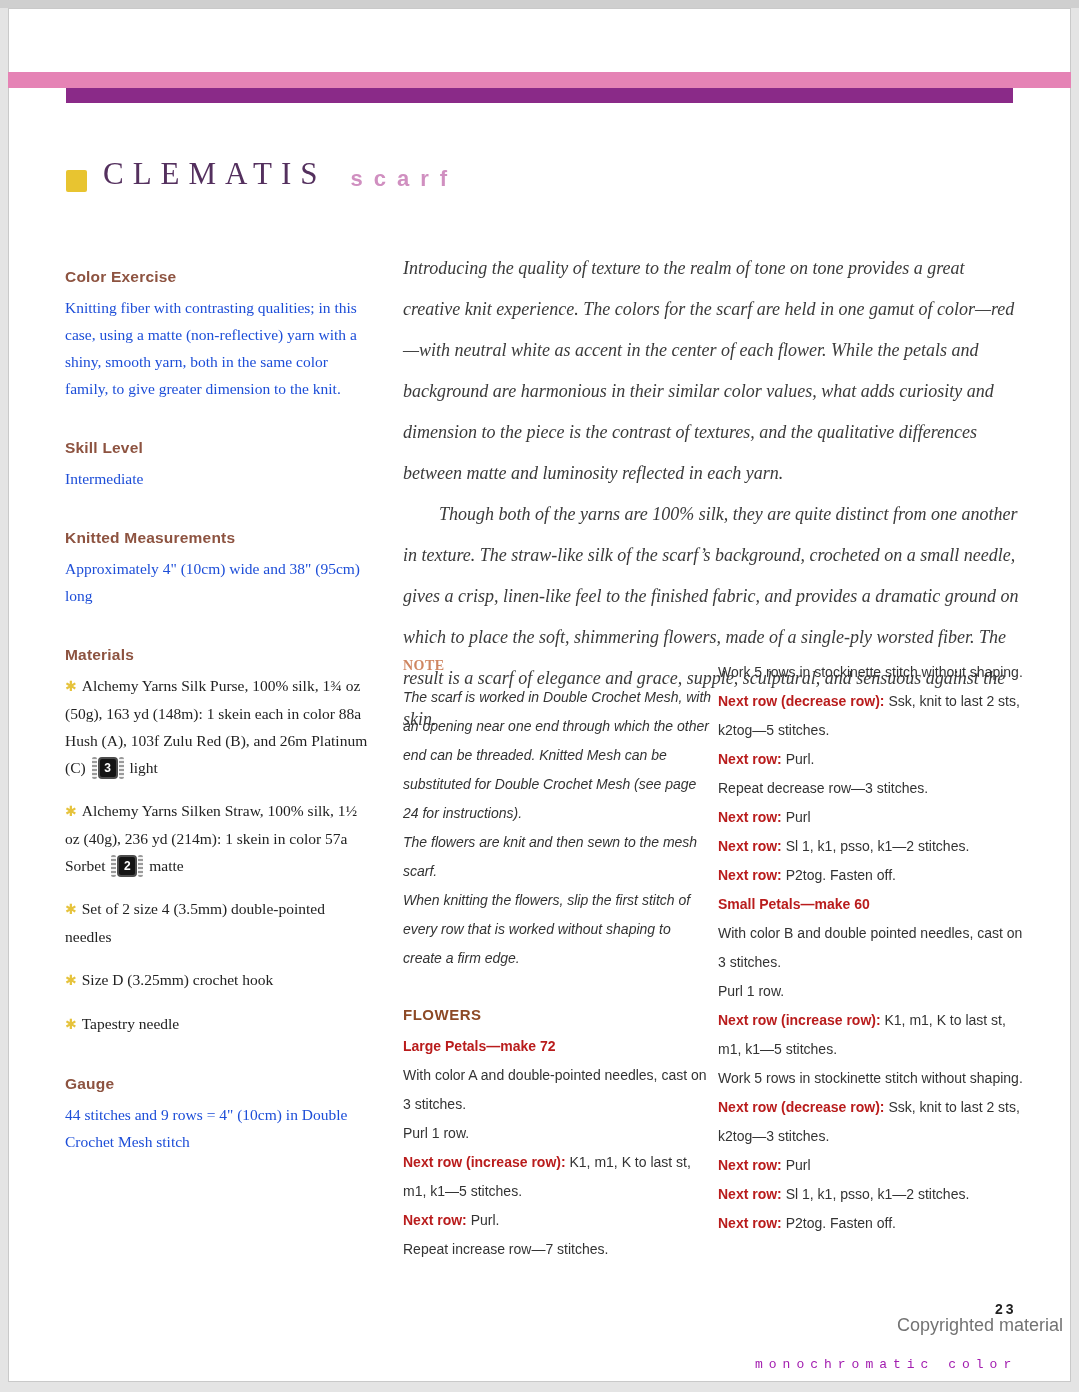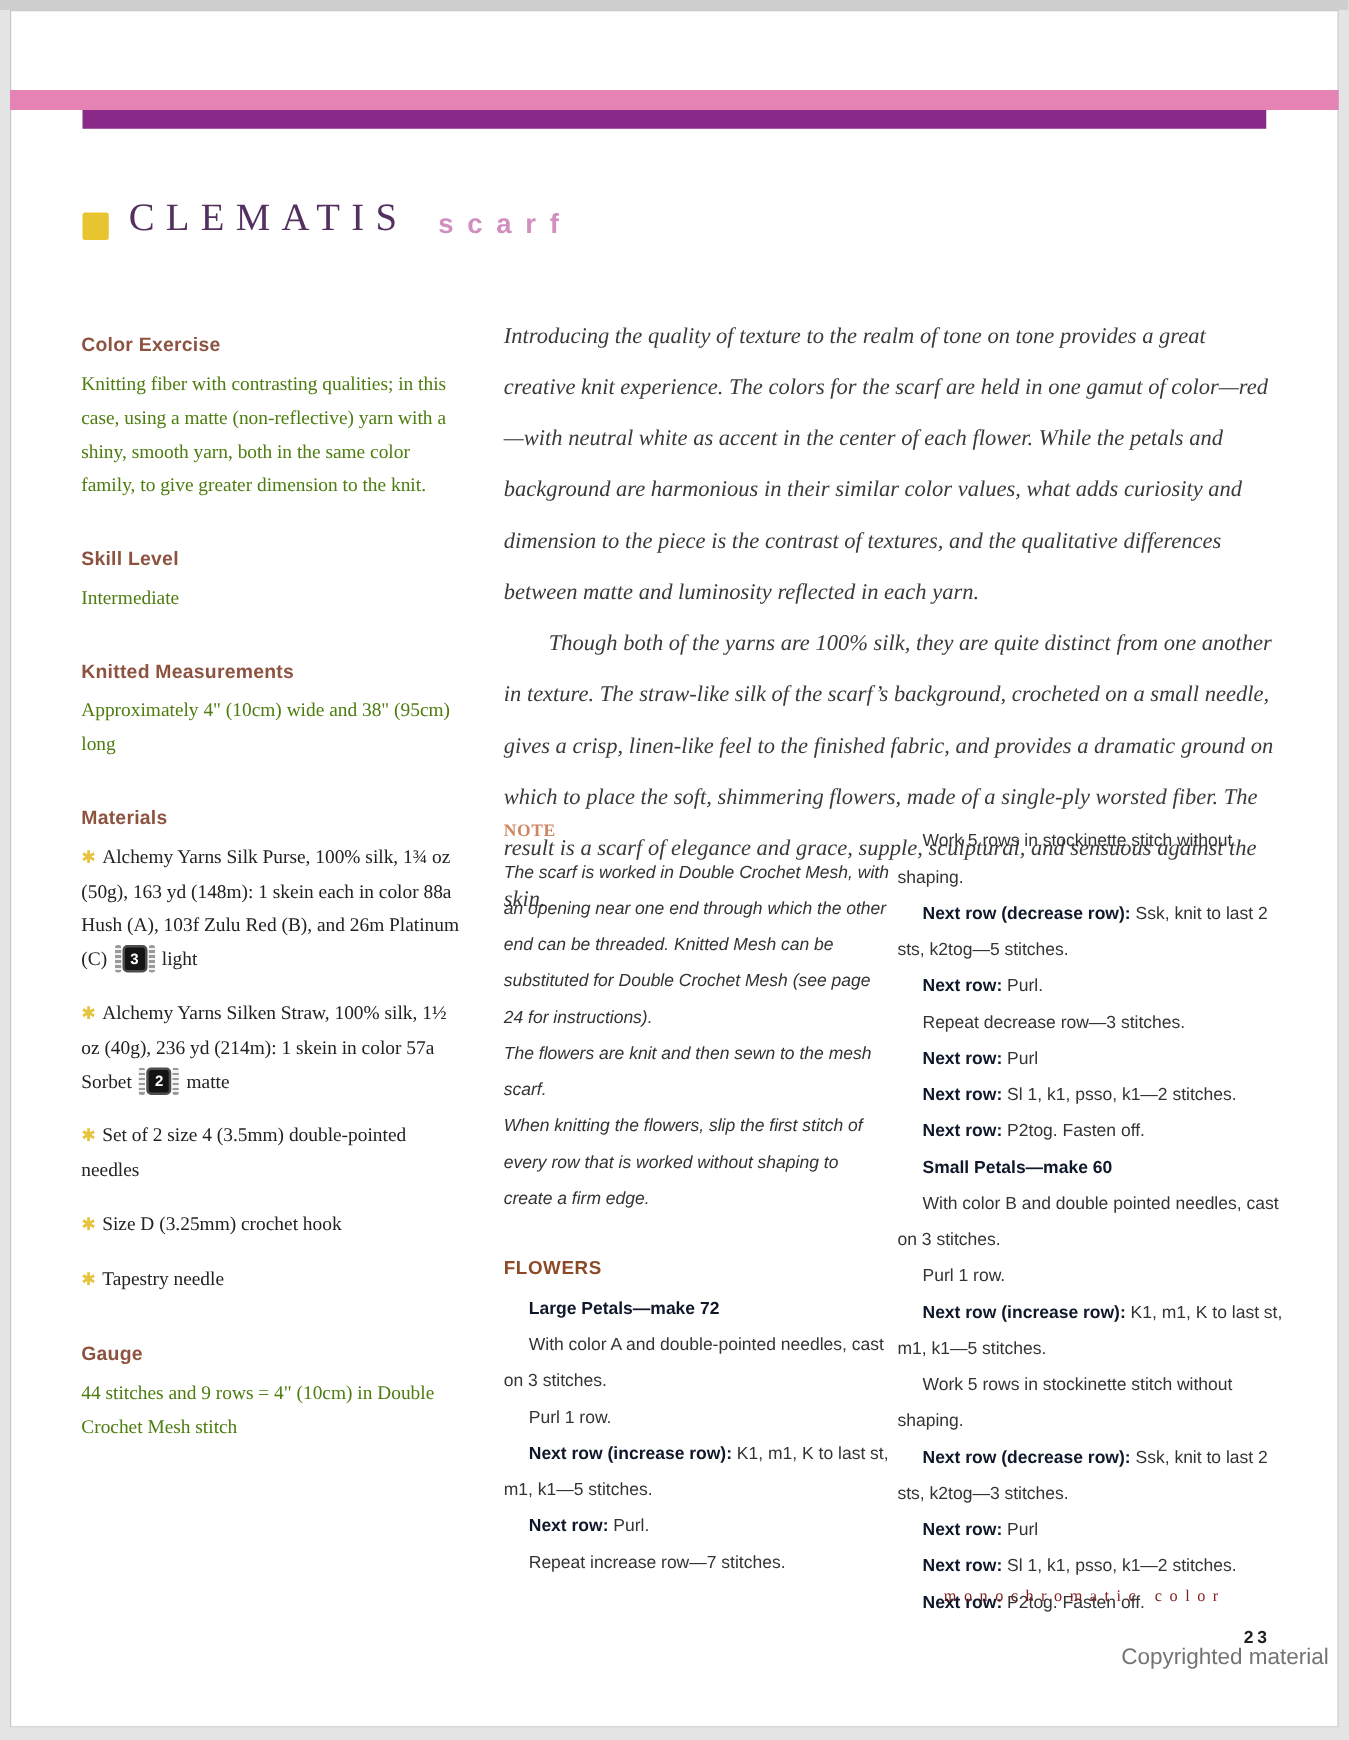--- a/index.html
+++ b/index.html
@@ -15,21 +15,21 @@
   .sq{width:21px;height:22px;background:#e8c430;border-radius:2px;flex:0 0 auto;}
   .t1{font-family:"Liberation Serif",serif;font-size:31px;letter-spacing:9px;color:#54305e;
       margin-left:16px;white-space:nowrap;}
   .t2{font-family:Liberation Sans, sans-serif;font-size:22px;font-weight:bold;letter-spacing:11px;
       color:#d08fc0;margin-left:24px;white-space:nowrap;}
 
   .left-col{position:absolute;left:65px;top:252px;width:308px;}
   .lc-section{margin-bottom:37px;}
   h4.lc{font-family:"Liberation Sans",sans-serif;font-weight:bold;font-size:15.5px;color:#8d5340;
         margin:16px 0 8px;letter-spacing:0.2px;}
-  .left-col p.body{font-size:15.5px;line-height:27px;color:#4d7c0f;margin:0;}
+  .left-col p.body{font-size:15.5px;line-height:27px;color:#1d4ed8;margin:0;}
   .left-col p.mat{font-size:15.5px;line-height:27px;color:#222;margin:0 0 16px;}
   .bullet{color:#e6c33c;font-size:14px;margin-right:5px;}
 
   .yarn-icon{display:inline-flex;align-items:center;vertical-align:-6px;margin:0 2px;}
   .frill{display:inline-block;width:5px;height:22px;border-radius:2px;
          background:repeating-linear-gradient(0deg,#9a9a9a 0 2px,#f2f2f2 2px 4px);}
   .yarn-num{display:inline-block;min-width:16px;height:18px;background:#141414;color:#fff;
             font-family:"Liberation Sans",sans-serif;font-weight:bold;font-size:12px;line-height:18px;
             text-align:center;border-radius:4px;border:2px solid #4d4d4d;margin:0 1px;}
 
@@ -39,24 +39,24 @@
 
   .mid-col{position:absolute;left:403px;top:658px;width:310px;}
   .right-col{position:absolute;left:718px;top:658px;width:312px;}
   .h-note{font-family:Liberation Serif, serif;font-weight:bold;font-size:14px;color:#cf8661;
           margin:0 0 9px;letter-spacing:0.5px;}
   .h-flowers{font-family:"Liberation Sans",sans-serif;font-weight:bold;font-size:15px;color:#8d4a26;
           margin:33px 0 9px;letter-spacing:0.5px;}
   p.note{font-family:"Liberation Sans",sans-serif;font-style:italic;font-size:14px;line-height:29px;
          color:#333;margin:0;}
   p.instr{font-family:"Liberation Sans",sans-serif;font-size:14px;line-height:29px;color:#333;margin:0;}
-  p.instr b{color:#0f172a;margin-left:20px;}
+  p.instr b{color:#b91c1c;}
 
-  .f-label{position:absolute;left:755px;top:1269px;font-family:Liberation Serif, serif;
-           font-size:13px;letter-spacing:6px;color:#7f1d1d;white-space:nowrap;}
+  .f-label{position:absolute;left:755px;top:1357px;font-family:Liberation Mono, monospace;
+           font-size:13px;letter-spacing:6px;color:#a21caf;white-space:nowrap;}
   .f-page{position:absolute;left:995px;top:1301px;font-family:"Liberation Sans",sans-serif;
           font-weight:bold;font-size:14px;letter-spacing:3px;color:#222;}
   .watermark{position:absolute;right:16px;top:1315px;font-family:"Liberation Sans",sans-serif;
              font-size:18px;color:#737373;}
 </style>
 </head>
 <body>
 
 <div class="canvas">
   <div class="top-strip"></div>

